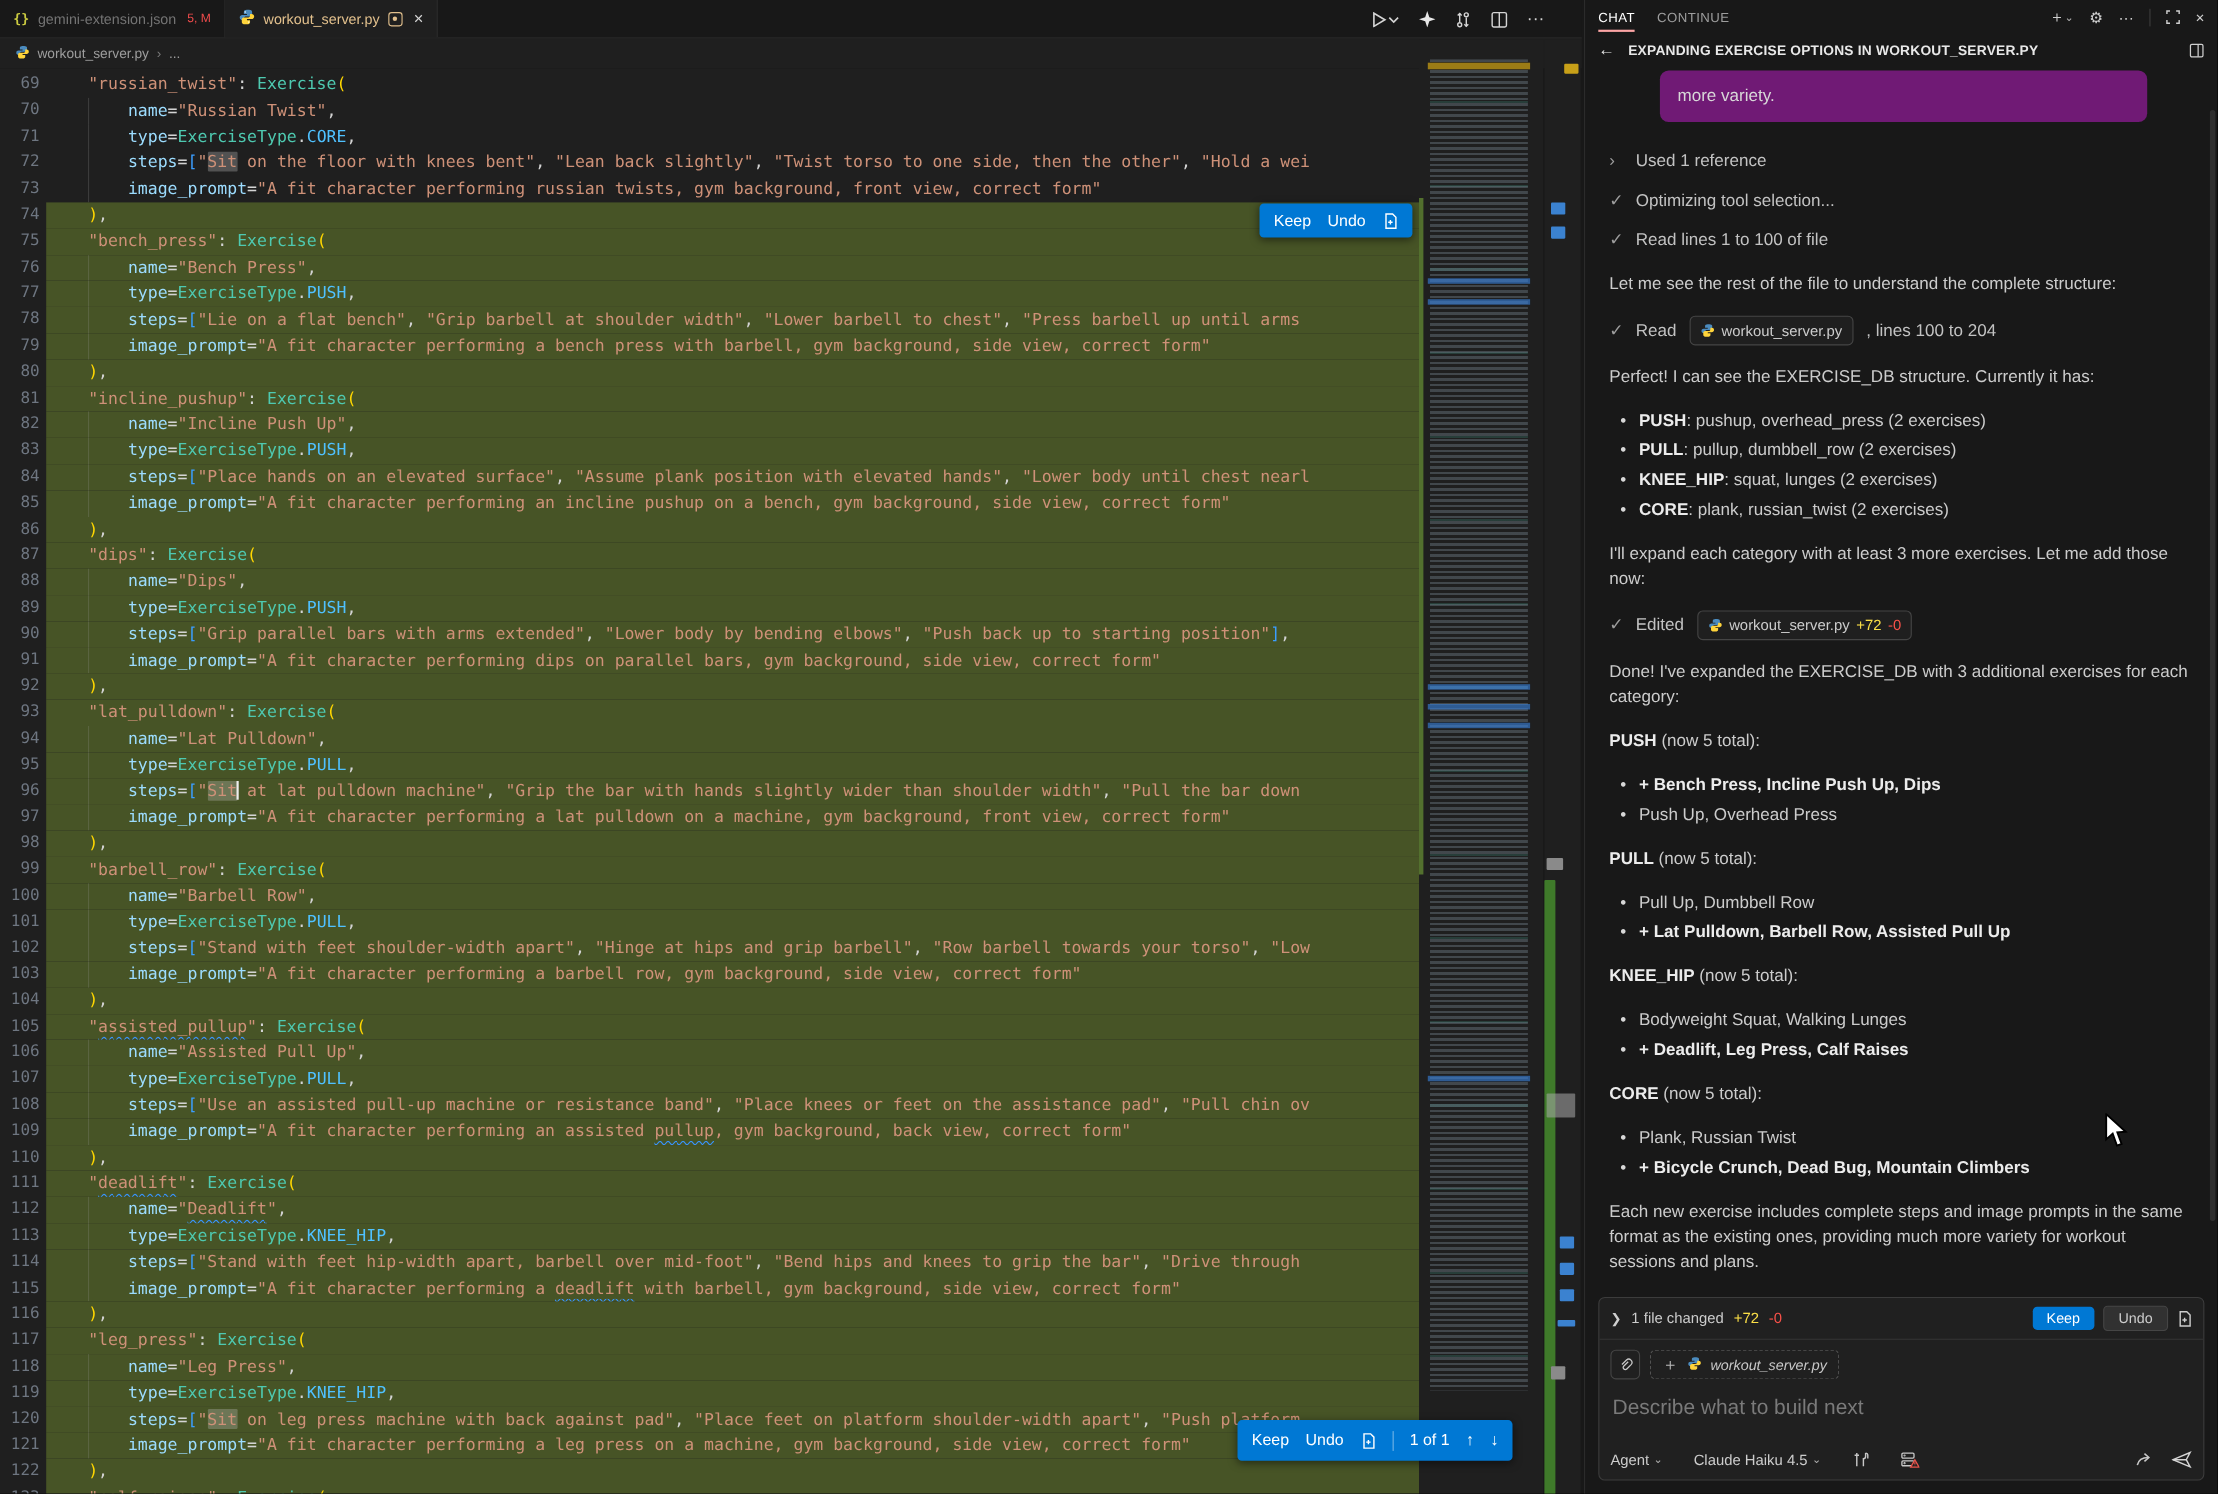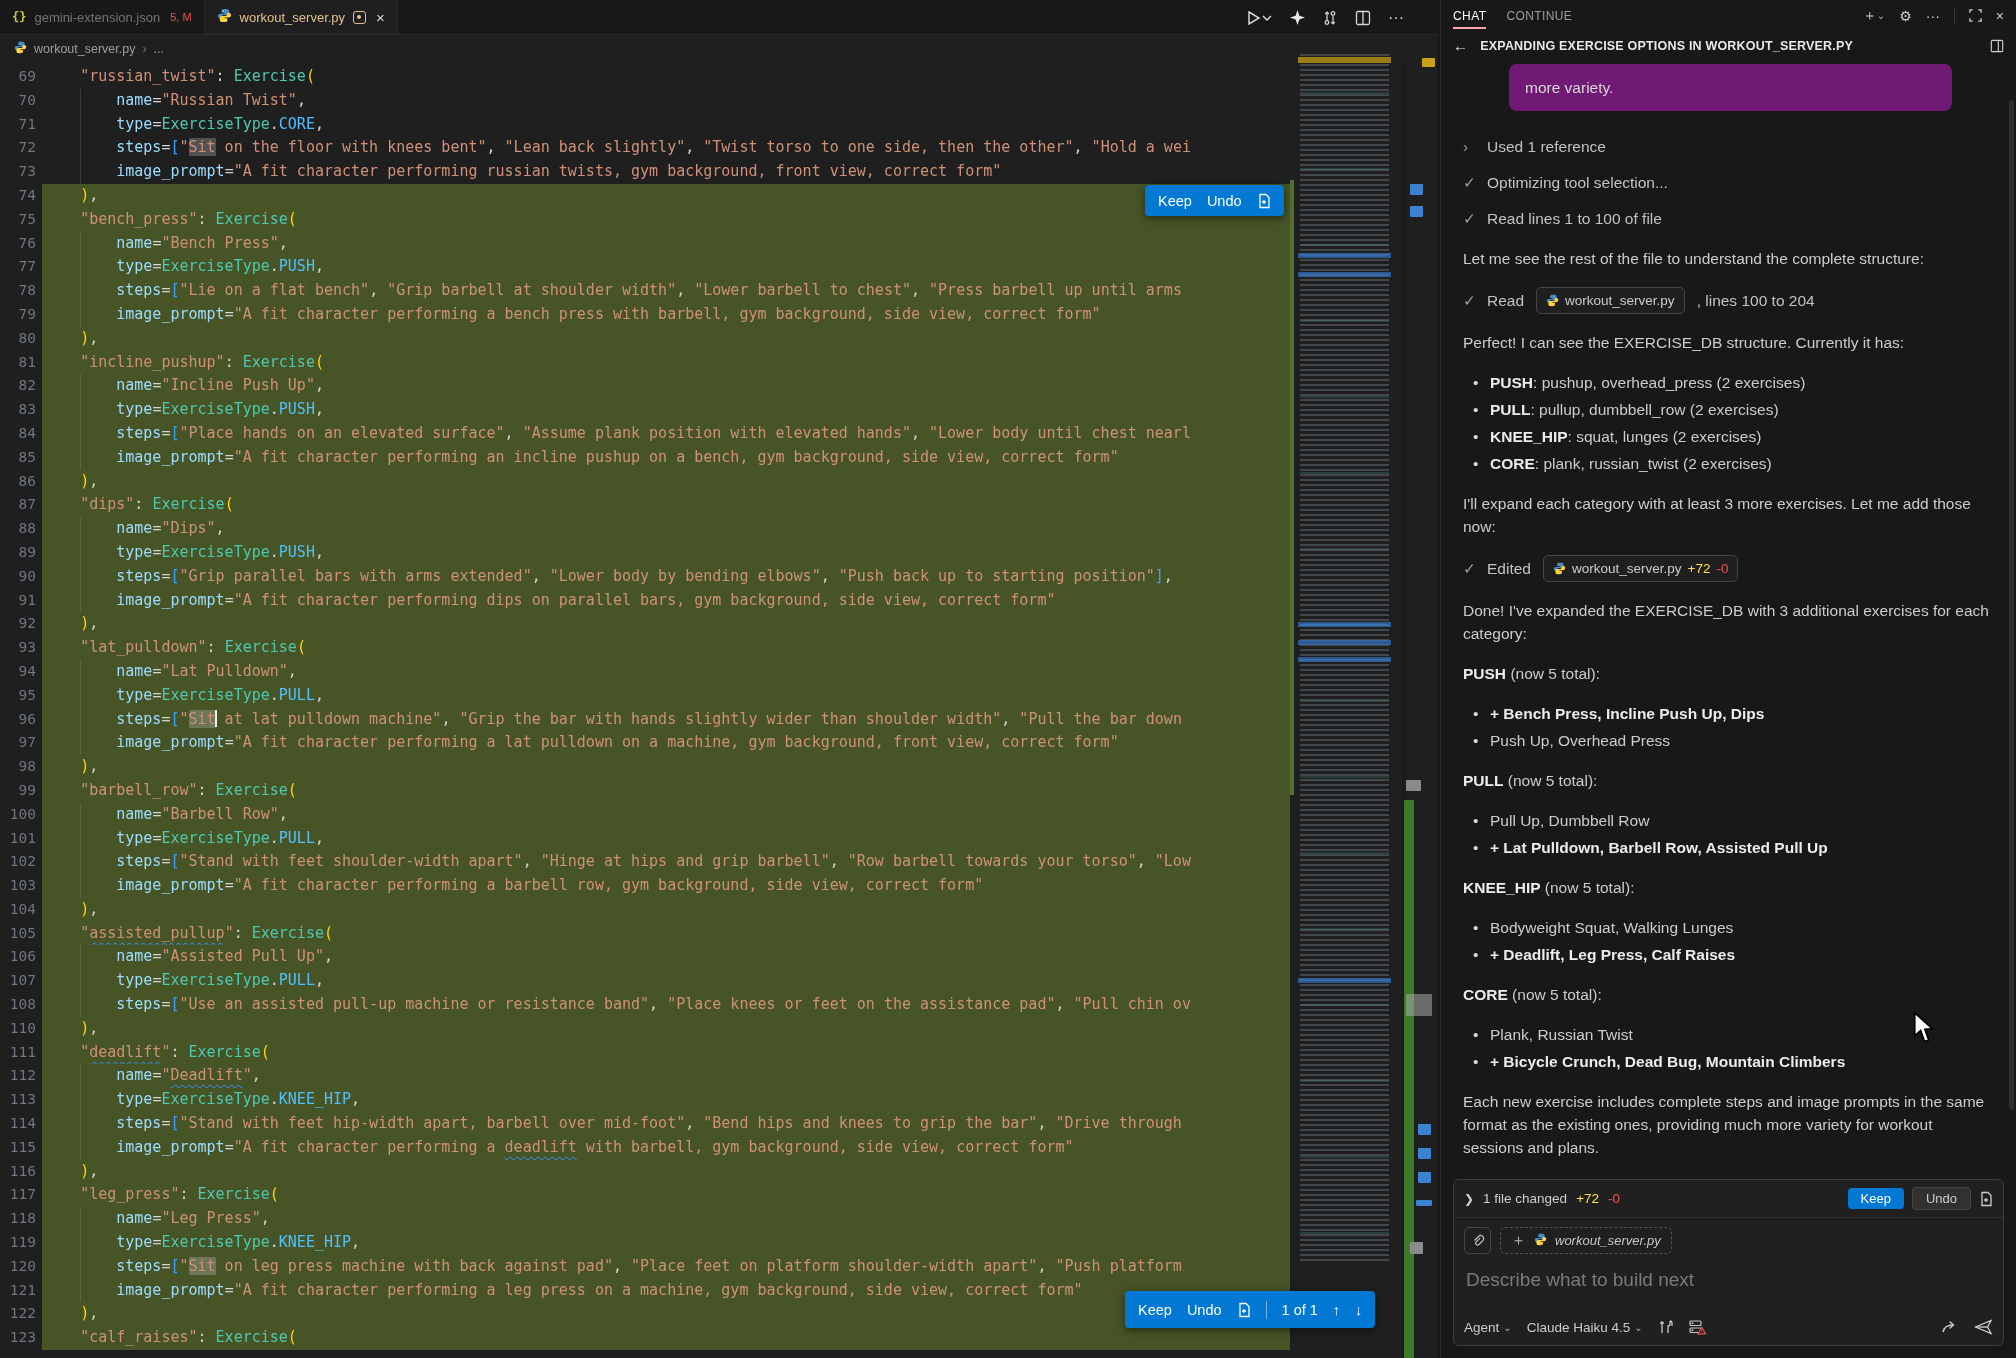--- a/index.html
+++ b/index.html
@@ -90,21 +90,21 @@
   .btn-undo{background:#313131;border:1px solid #454545;color:#cccccc}
   .cb-body{padding:9px 10px 10px}
   .chip-row{display:flex;align-items:center;gap:9px}
   .clip-btn{width:27px;height:27px;border:1px solid #454545;border-radius:5px;display:flex;align-items:center;
             justify-content:center;cursor:pointer}
   .dashed-chip{display:inline-flex;align-items:center;gap:8px;border:1px dashed #525252;border-radius:5px;
                padding:3px 10px;font-size:13px;color:#c8c8c8;cursor:pointer}
   .dashed-chip .fn{font-style:italic}
   .dashed-chip .plus{color:#b8b8b8;font-size:15px}
   .placeholder{color:#7a7a7a;font-size:19px;margin:15px 2px 28px}
-  .ctl-row{display:flex;align-items:center;gap:15px;font-size:13.5px;color:#cccccc}
+  .ctl-row{display:flex;align-items:center;gap:28px;font-size:13.5px;color:#cccccc}
   .ctl{display:flex;align-items:center;gap:4px;cursor:pointer}
   .chev-s{font-size:10px;color:#b0b0b0}
   .ctl-icons-r{margin-left:auto;display:flex;align-items:center;gap:16px}
   .icon-btn{cursor:pointer;display:flex;align-items:center}
   .cursor{position:absolute;left:1912px;top:1012px;z-index:50}
 </style>
 </head>
 <body>
 
 <div class="app">
@@ -202,20 +202,21 @@
         <div class="line add"><span class="ln">99</span><span class="code"><span class="t-w">    </span><span class="t-s">"barbell_row"</span><span class="t-o">: </span><span class="t-c">Exercise</span><span class="t-g">(</span></span></div>
         <div class="line add"><span class="ln">100</span><span class="code g"><span class="t-w">        </span><span class="t-p">name</span><span class="t-o">=</span><span class="t-s">"Barbell Row"</span><span class="t-o">,</span></span></div>
         <div class="line add"><span class="ln">101</span><span class="code g"><span class="t-w">        </span><span class="t-p">type</span><span class="t-o">=</span><span class="t-c">ExerciseType</span><span class="t-o">.</span><span class="t-e">PULL</span><span class="t-o">,</span></span></div>
         <div class="line add"><span class="ln">102</span><span class="code g"><span class="t-w">        </span><span class="t-p">steps</span><span class="t-o">=</span><span class="t-b">[</span><span class="t-s">"Stand with feet shoulder-width apart"</span><span class="t-o">, </span><span class="t-s">"Hinge at hips and grip barbell"</span><span class="t-o">, </span><span class="t-s">"Row barbell towards your torso"</span><span class="t-o">, </span><span class="t-s">"Low</span></span></div>
         <div class="line add"><span class="ln">103</span><span class="code g"><span class="t-w">        </span><span class="t-p">image_prompt</span><span class="t-o">=</span><span class="t-s">"A fit character performing a barbell row, gym background, side view, correct form"</span></span></div>
         <div class="line add"><span class="ln">104</span><span class="code"><span class="t-w">    </span><span class="t-g">)</span><span class="t-o">,</span></span></div>
         <div class="line add"><span class="ln">105</span><span class="code"><span class="t-w">    </span><span class="t-s">"</span><span class="t-s sq">assisted_pullup</span><span class="t-s">"</span><span class="t-o">: </span><span class="t-c">Exercise</span><span class="t-g">(</span></span></div>
         <div class="line add"><span class="ln">106</span><span class="code g"><span class="t-w">        </span><span class="t-p">name</span><span class="t-o">=</span><span class="t-s">"Assisted Pull Up"</span><span class="t-o">,</span></span></div>
         <div class="line add"><span class="ln">107</span><span class="code g"><span class="t-w">        </span><span class="t-p">type</span><span class="t-o">=</span><span class="t-c">ExerciseType</span><span class="t-o">.</span><span class="t-e">PULL</span><span class="t-o">,</span></span></div>
         <div class="line add"><span class="ln">108</span><span class="code g"><span class="t-w">        </span><span class="t-p">steps</span><span class="t-o">=</span><span class="t-b">[</span><span class="t-s">"Use an assisted pull-up machine or resistance band"</span><span class="t-o">, </span><span class="t-s">"Place knees or feet on the assistance pad"</span><span class="t-o">, </span><span class="t-s">"Pull chin ov</span></span></div>
+        <div class="line add"><span class="ln">109</span><span class="code g"><span class="t-w">        </span><span class="t-p">image_prompt</span><span class="t-o">=</span><span class="t-s">"A fit character performing an assisted </span><span class="t-s sq">pullup</span><span class="t-s">, gym background, back view, correct form"</span></span></div>
         <div class="line add"><span class="ln">110</span><span class="code"><span class="t-w">    </span><span class="t-g">)</span><span class="t-o">,</span></span></div>
         <div class="line add"><span class="ln">111</span><span class="code"><span class="t-w">    </span><span class="t-s">"</span><span class="t-s sq">deadlift</span><span class="t-s">"</span><span class="t-o">: </span><span class="t-c">Exercise</span><span class="t-g">(</span></span></div>
         <div class="line add"><span class="ln">112</span><span class="code g"><span class="t-w">        </span><span class="t-p">name</span><span class="t-o">=</span><span class="t-s">"</span><span class="t-s sq">Deadlift</span><span class="t-s">"</span><span class="t-o">,</span></span></div>
         <div class="line add"><span class="ln">113</span><span class="code g"><span class="t-w">        </span><span class="t-p">type</span><span class="t-o">=</span><span class="t-c">ExerciseType</span><span class="t-o">.</span><span class="t-e">KNEE_HIP</span><span class="t-o">,</span></span></div>
         <div class="line add"><span class="ln">114</span><span class="code g"><span class="t-w">        </span><span class="t-p">steps</span><span class="t-o">=</span><span class="t-b">[</span><span class="t-s">"Stand with feet hip-width apart, barbell over mid-foot"</span><span class="t-o">, </span><span class="t-s">"Bend hips and knees to grip the bar"</span><span class="t-o">, </span><span class="t-s">"Drive through</span></span></div>
         <div class="line add"><span class="ln">115</span><span class="code g"><span class="t-w">        </span><span class="t-p">image_prompt</span><span class="t-o">=</span><span class="t-s">"A fit character performing a </span><span class="t-s sq">deadlift</span><span class="t-s"> with barbell, gym background, side view, correct form"</span></span></div>
         <div class="line add"><span class="ln">116</span><span class="code"><span class="t-w">    </span><span class="t-g">)</span><span class="t-o">,</span></span></div>
         <div class="line add"><span class="ln">117</span><span class="code"><span class="t-w">    </span><span class="t-s">"leg_press"</span><span class="t-o">: </span><span class="t-c">Exercise</span><span class="t-g">(</span></span></div>
         <div class="line add"><span class="ln">118</span><span class="code g"><span class="t-w">        </span><span class="t-p">name</span><span class="t-o">=</span><span class="t-s">"Leg Press"</span><span class="t-o">,</span></span></div>
         <div class="line add"><span class="ln">119</span><span class="code g"><span class="t-w">        </span><span class="t-p">type</span><span class="t-o">=</span><span class="t-c">ExerciseType</span><span class="t-o">.</span><span class="t-e">KNEE_HIP</span><span class="t-o">,</span></span></div>

